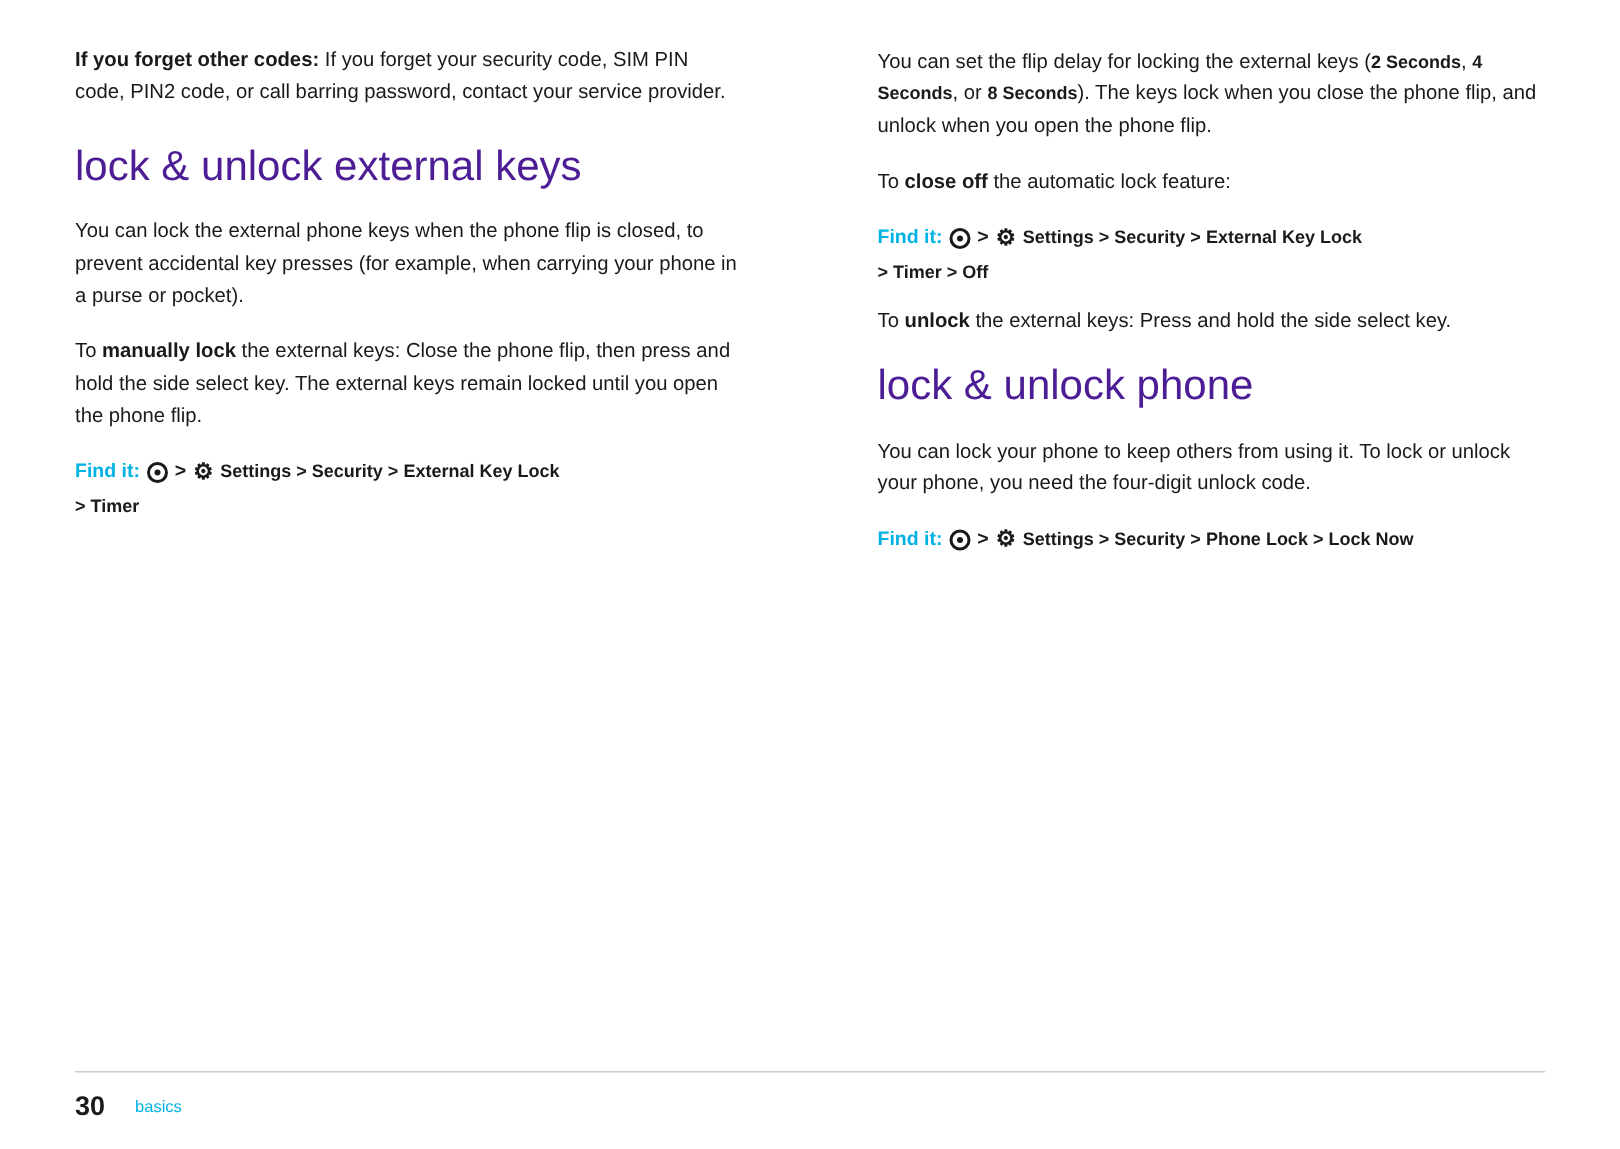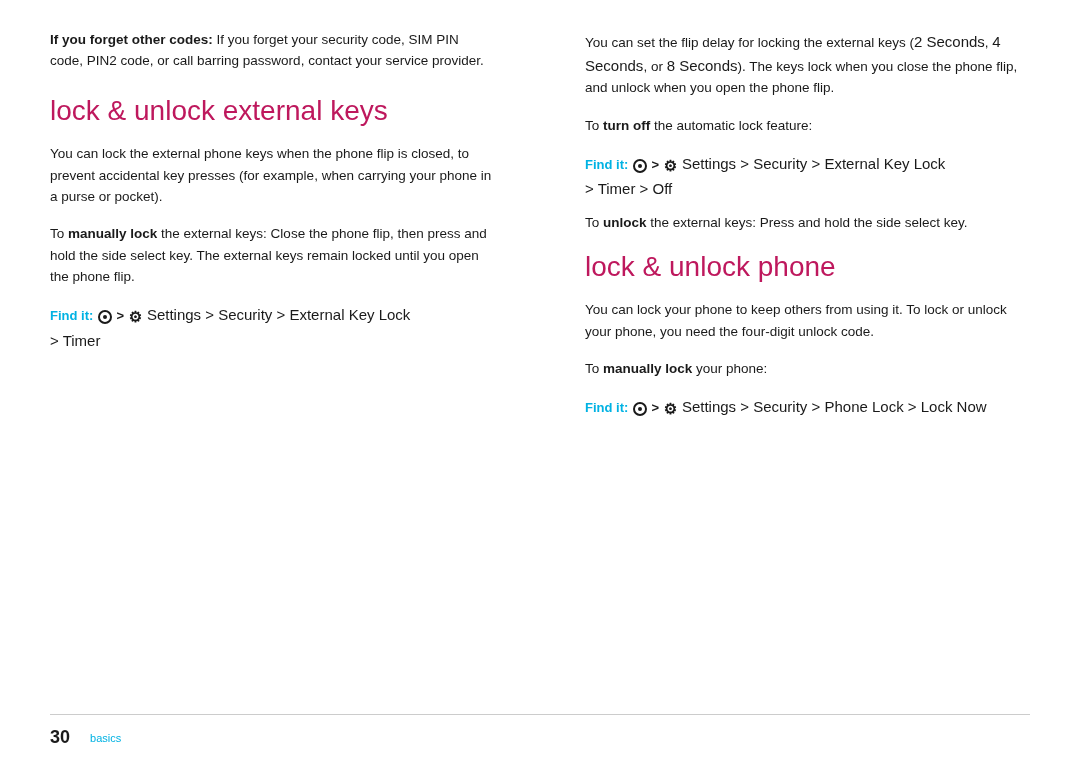--- a/index.html
+++ b/index.html
@@ -44,21 +44,21 @@
 
     .intro-text {
       font-size: 13.5px;
       line-height: 1.55;
       margin-bottom: 22px;
     }
 
     .section-title {
       font-size: 28px;
       font-weight: 400;
-      color: #be185d;
+      color: #4c1d95;
       line-height: 1.2;
       margin-bottom: 16px;
     }
 
     .body-text {
       font-size: 13.5px;
       line-height: 1.58;
       margin-bottom: 16px;
     }
 
@@ -132,22 +132,22 @@
       color: #00b2e3;
     }
 
     .divider-line {
       border: none;
       border-top: 1px solid #cccccc;
       margin: 0 50px;
     }
 
     .small-bold {
-      font-size: 15px;
-      font-weight: normal;
+      font-size: 12px;
+      font-weight: bold;
       margin-top: 35px;
     }
   </style>
 </head>
 <body>
 
 <div class="page">
 
   <div class="content-area">
 
@@ -178,42 +178,39 @@
 
     </div>
 
     <div class="right-column">
 
       <p class="body-text">
         <span>You can set the flip delay for locking the external keys (</span><span class="small-bold">2 Seconds</span><span>, </span><span class="small-bold">4 Seconds</span><span>, or </span><span class="small-bold">8 Seconds</span><span>). The keys lock when you close the phone flip, and unlock when you open the phone flip.</span>
       </p>
 
       <p class="body-text">
-        <span>To </span><span class="bold">turn off</span><span> the automatic lock feature:</span>
+        <span>To </span><span class="bold">close off</span><span> the automatic lock feature:</span>
       </p>
 
       <p class="find-it">
         <span class="find-it-label">Find it:</span>
         <span class="icon-circle"></span>
         <span class="menu-arrow"> &gt; </span>
         <span class="icon-settings">⚙</span>
         <span class="small-bold"> Settings &gt; Security &gt; External Key Lock<br>&gt; Timer &gt; Off</span>
       </p>
 
       <p class="body-text">
         <span>To </span><span class="bold">unlock</span><span> the external keys: Press and hold the side select key.</span>
       </p>
 
       <h2 class="section-title" style="margin-top: 4px;">lock &amp; unlock phone</h2>
 
       <p class="body-text">You can lock your phone to keep others from using it. To lock or unlock your phone, you need the four-digit unlock code.</p>
 
-      <p class="body-text">
-        <span>To </span><span class="bold">manually lock</span><span> your phone:</span>
-      </p>
 
       <p class="find-it">
         <span class="find-it-label">Find it:</span>
         <span class="icon-circle"></span>
         <span class="menu-arrow"> &gt; </span>
         <span class="icon-settings">⚙</span>
         <span class="small-bold"> Settings &gt; Security &gt; Phone Lock &gt; Lock Now</span>
       </p>
 
     </div>

